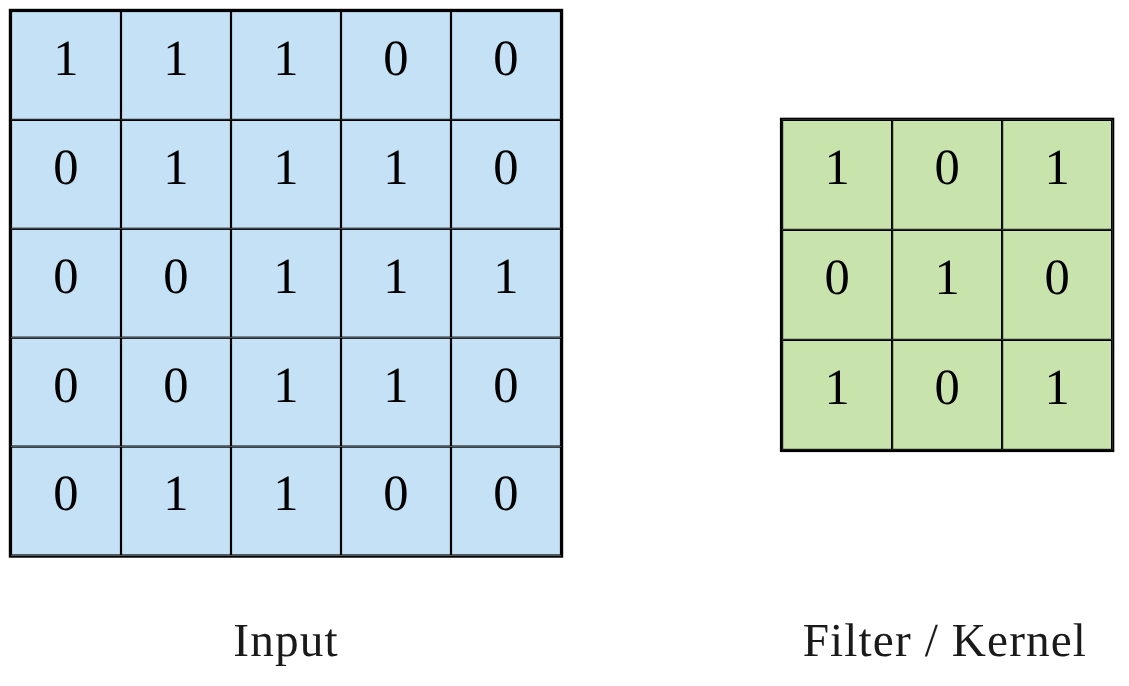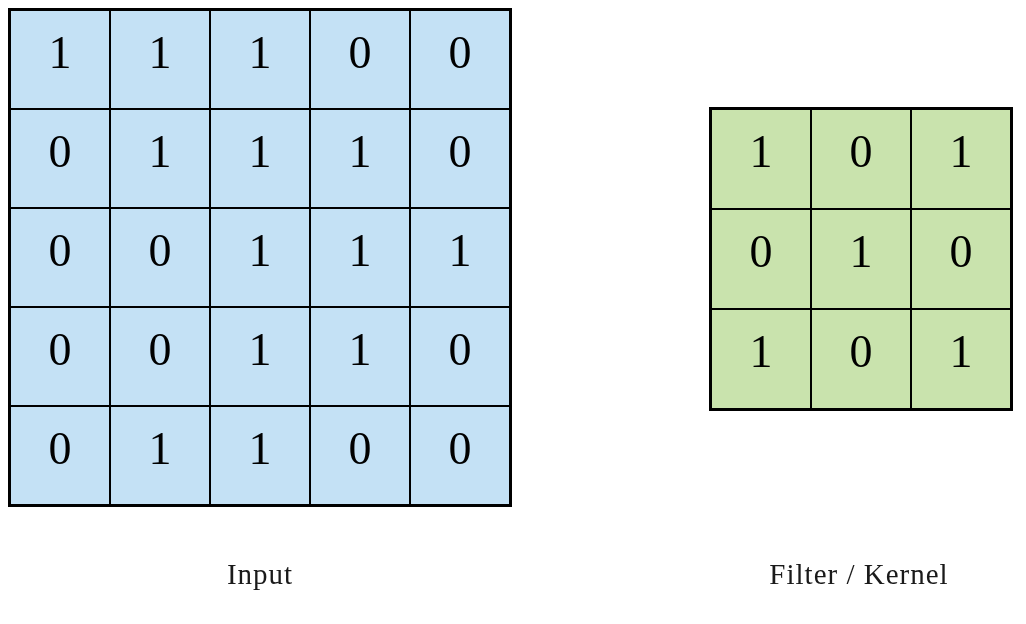--- a/index.html
+++ b/index.html
@@ -39,21 +39,21 @@
     justify-content: center;
     padding-bottom: 14px;
     font-size: 46px;
     color: #000;
     line-height: 1;
   }
   .matrix-label {
     position: absolute;
     top: 558px;
     text-align: center;
-    font-size: 29px;
+    font-size: 43px;
     color: #1a1a1a;
     letter-spacing: 1px;
   }
   .label-input {
     left: 8px;
     width: 504px;
   }
   .label-filter {
     left: 659px;
     width: 400px;

